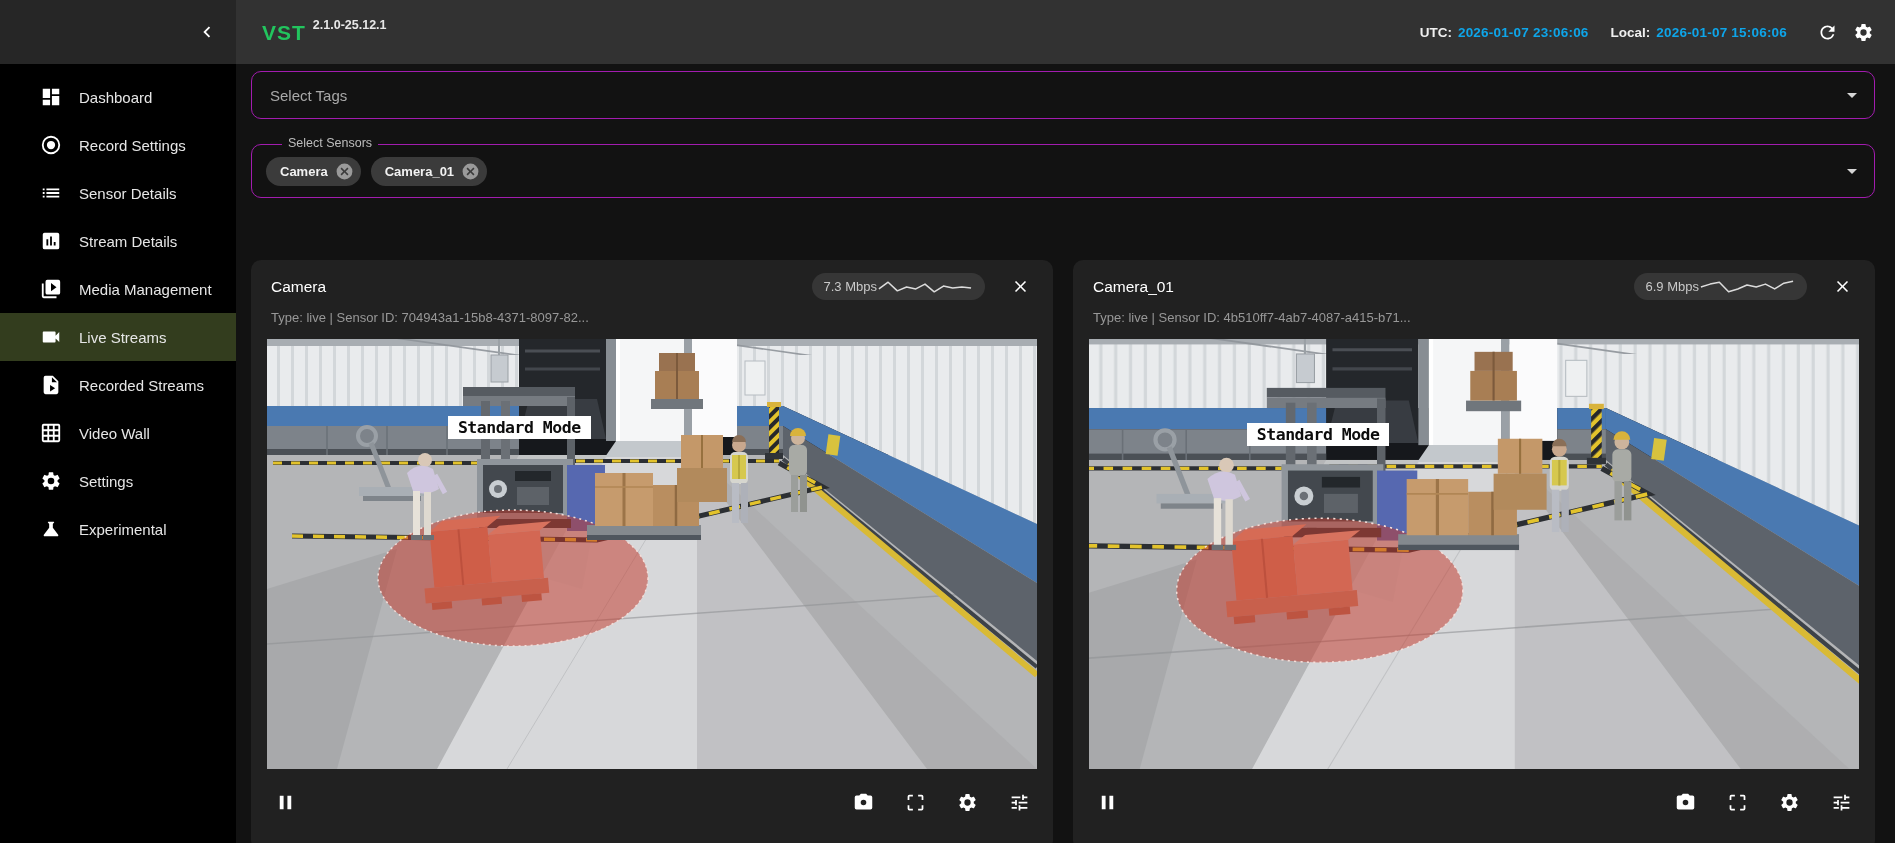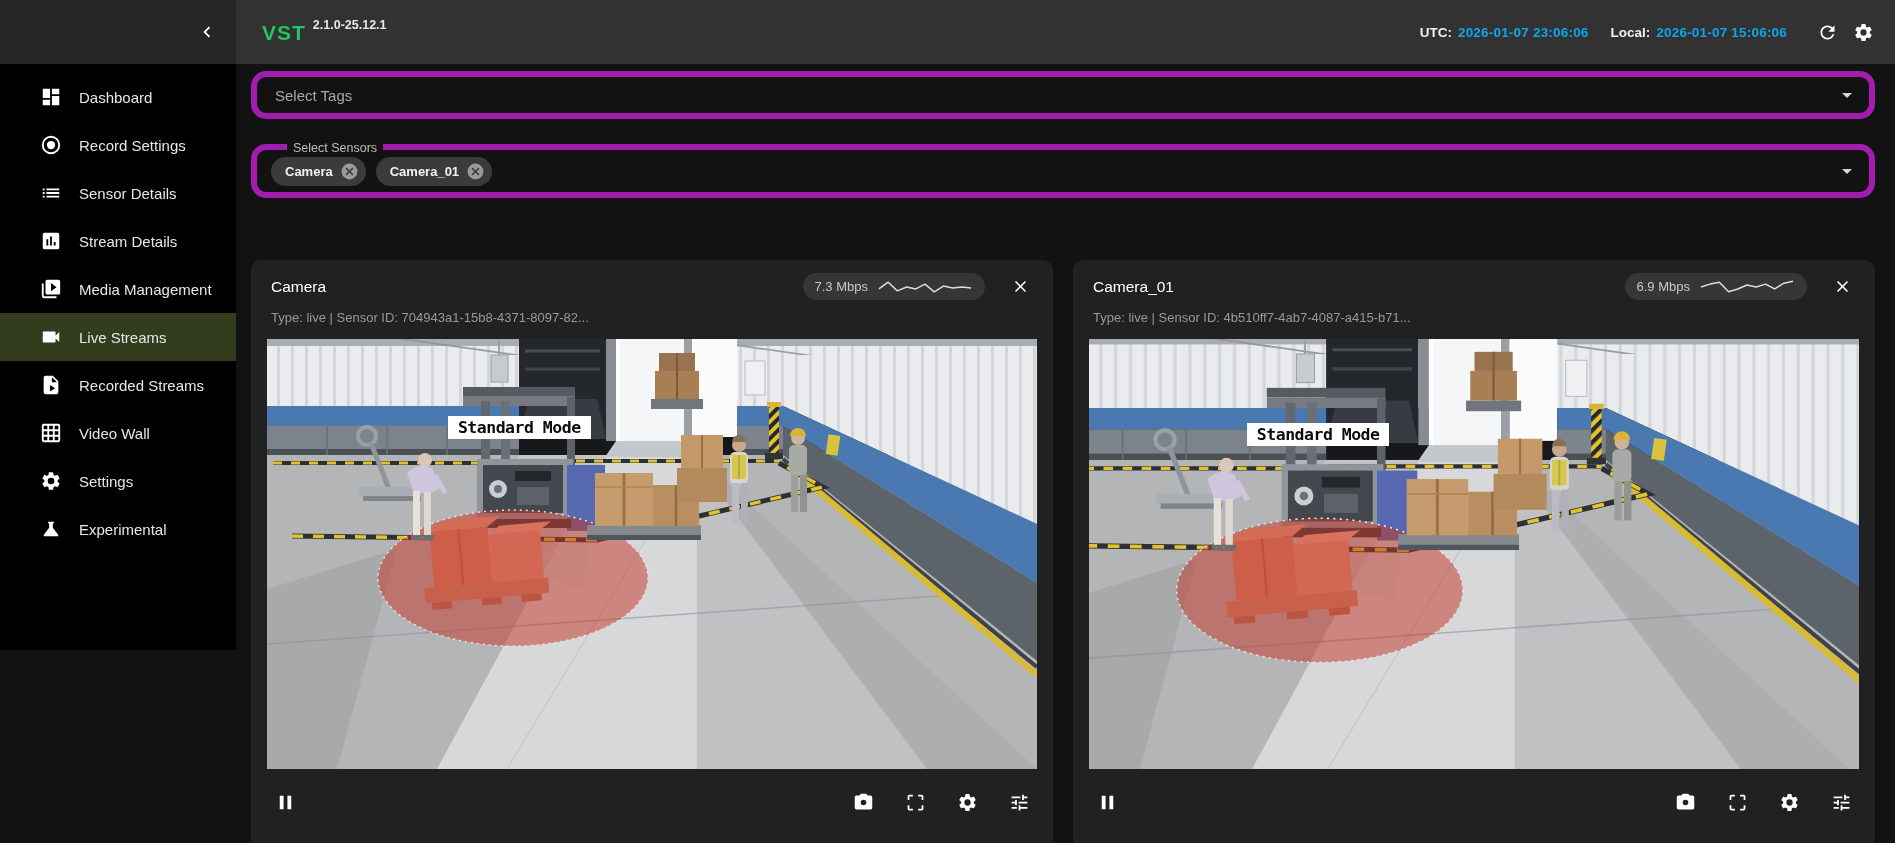--- a/index.html
+++ b/index.html
@@ -15,43 +15,43 @@
   .collapse-btn svg{width:22px;height:22px;fill:#fff}
   .logo-wrap{margin-left:26px;display:flex;align-items:flex-start}
   .logo-text{font-size:21px;font-weight:bold;color:#22c55e;letter-spacing:1px;line-height:1}
   .logo-version{font-size:12.5px;font-weight:bold;color:#e8e8e8;margin-left:7px;position:relative;top:-4px}
   .topbar-right{margin-left:auto;display:flex;align-items:center;padding-right:14px;font-size:13.5px;color:#f0f0f0}
   .clock-label{font-weight:bold;margin-right:6px}
   .clock-value{margin-right:22px;font-weight:bold;color:#0ea5e9;letter-spacing:.2px}
   .tb-icon{width:36px;height:36px;display:flex;align-items:center;justify-content:center;cursor:pointer}
   .tb-icon svg{width:21px;height:21px;fill:#fff}
   
-  .sidebar{position:absolute;top:64px;left:0;width:236px;height:586px;background:#000;padding-top:9px;box-sizing:border-box;z-index:15}
+  .sidebar{position:absolute;top:64px;left:0;width:236px;height:779px;background:#000;padding-top:9px;box-sizing:border-box;z-index:15}
   .nav-item{height:48px;display:flex;align-items:center;padding-left:40px;gap:17px;cursor:pointer;font-size:15px;color:#e6e6e6;white-space:nowrap}
   .nav-item.active{background:#333d1e}
   .nav-icon{width:22px;height:22px;flex:none;display:flex}
   .nav-icon svg{width:22px;height:22px;fill:#fff}
   
   .main{position:absolute;left:236px;top:64px;width:1659px;height:779px;background:#121212;box-sizing:border-box;padding:7px 20px 0 15px}
-  .field{border:6px solid #a21caf;border-radius:15px;position:relative;box-sizing:border-box;background:#121212}
+  .field{border:1px solid #a21caf;border-radius:10px;position:relative;box-sizing:border-box;background:#121212}
   .field-tags{height:48px;display:flex;align-items:center;padding:0 40px 0 18px;font-size:15px;color:#a9a9a9;margin-bottom:25px;cursor:pointer}
   .field-sensors{height:54px;display:flex;align-items:center;gap:10px;padding:0 40px 0 14px;margin-bottom:62px;cursor:pointer}
   .field-label{position:absolute;top:-9px;left:30px;background:#121212;padding:0 6px;font-size:12.5px;color:#bdbdbd}
   .caret{position:absolute;right:10px;top:50%;transform:translateY(-50%);width:24px;height:24px}
   .caret svg{width:24px;height:24px;fill:#d6d6d6}
   .chip{background:#3b3b3b;border-radius:15px;height:29px;display:flex;align-items:center;gap:7px;padding:0 7px 0 14px;font-size:13px;font-weight:bold;color:#f2f2f2}
   .chip-x{width:19px;height:19px;display:flex;cursor:pointer}
   .chip-x svg{width:19px;height:19px;fill:#9a9a9a}
   
   .cards{display:grid;grid-template-columns:1fr 1fr;gap:20px}
   .card{background:#212121;border-radius:10px;height:590px;display:flex;flex-direction:column;overflow:hidden}
   .card-header{padding:13px 16px 0 20px}
   .card-title-row{display:flex;align-items:center}
   .card-title{font-size:15.5px;color:#fff}
-  .badge{margin-left:auto;background:#363636;border-radius:14px;height:27px;display:flex;align-items:center;padding:0 12px;gap:9px;font-size:13px;color:#c9c9c9}
+  .badge{margin-left:auto;background:#363636;border-radius:14px;height:27px;display:flex;align-items:center;padding:0 12px;font-size:13px;color:#c9c9c9}
   .spark{width:96px;height:18px}
   .spark polyline{fill:none;stroke:#dcdcdc;stroke-width:1.6;stroke-linejoin:round}
   .card-close{margin-left:22px;margin-right:4px;width:26px;height:26px;display:flex;align-items:center;justify-content:center;cursor:pointer}
   .card-close svg{width:19px;height:19px;fill:#fff}
   .card-meta{font-size:13px;color:#989898;margin-top:10px}
   .video{margin:14px 16px 0;height:430px;position:relative;background:#16181c;overflow:hidden}
   .video svg.scene-view{width:100%;height:100%;display:block}
   .overlay-label{position:absolute;background:#fff;color:#0c0c0c;font-family:"DejaVu Sans Mono",monospace;font-size:16.5px;font-weight:bold;letter-spacing:-.5px;padding:2px 10px;white-space:nowrap}
   .card-controls{height:66px;display:flex;align-items:center;padding:0 19px}
   .ctl{width:30px;height:30px;display:flex;align-items:center;justify-content:center;cursor:pointer}

